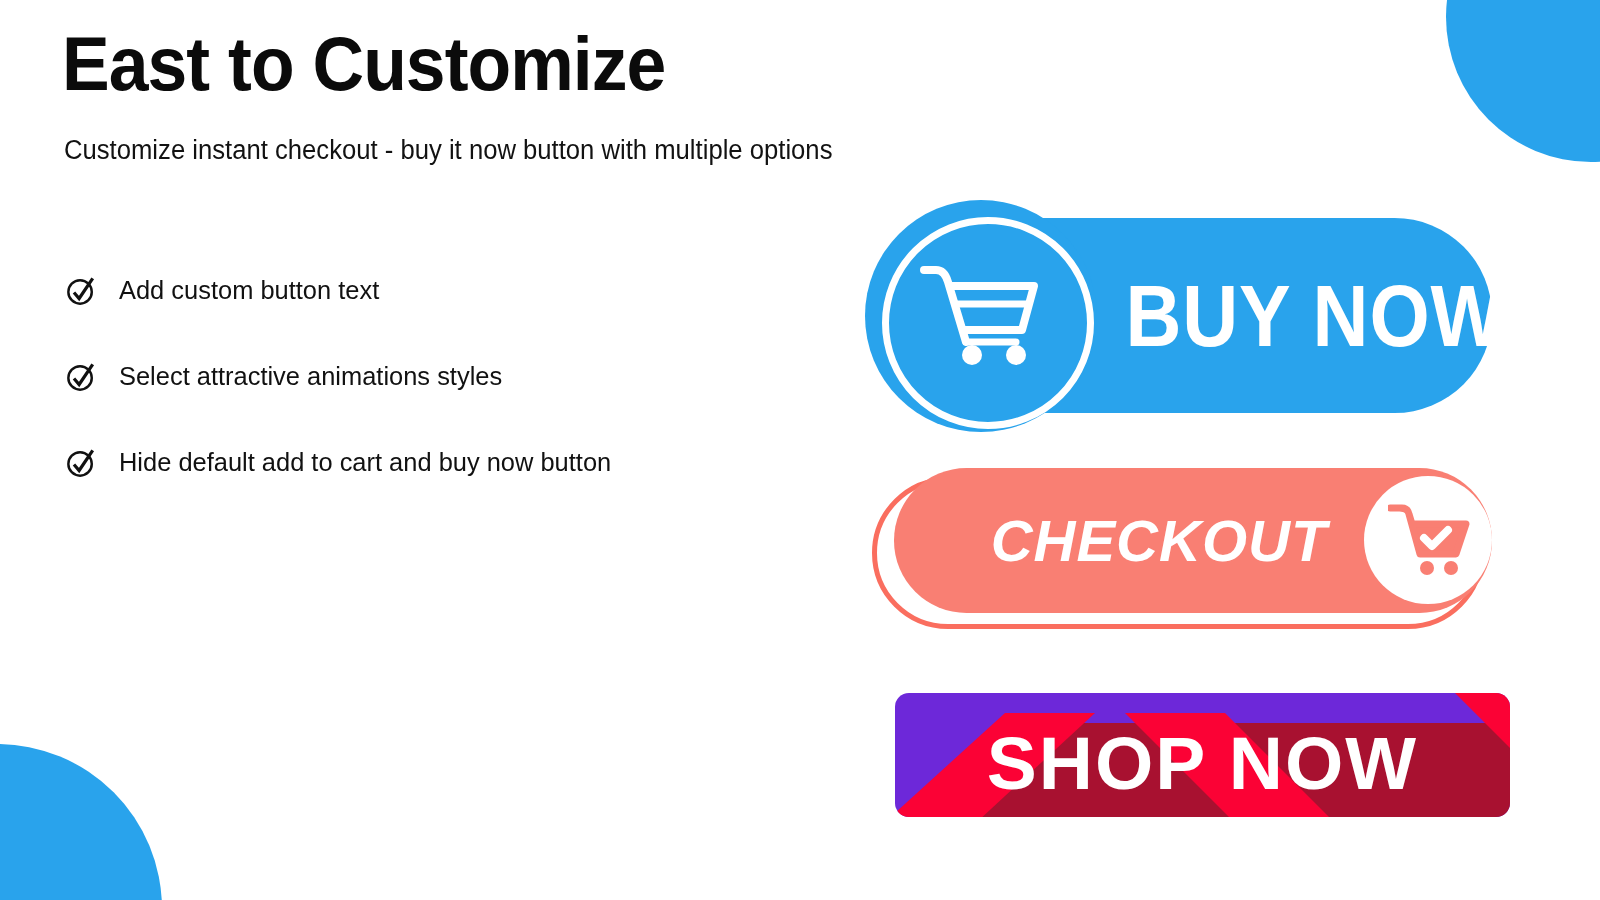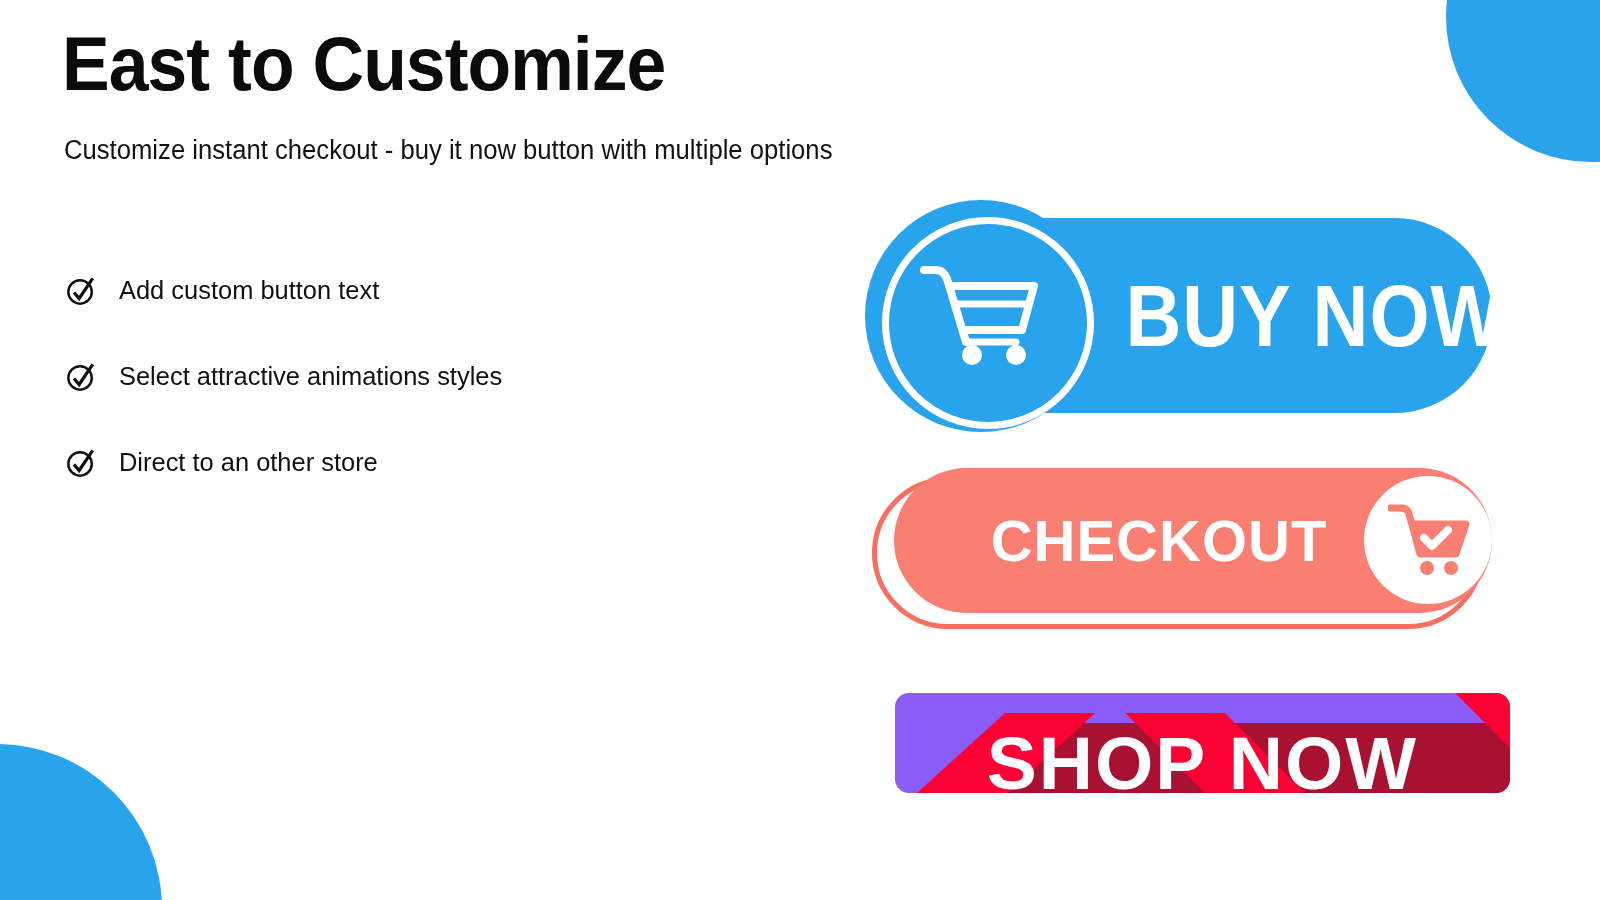--- a/index.html
+++ b/index.html
@@ -113,37 +113,38 @@
     background:#F97F73;
     border-radius:73px;
   }
   #checkout-label {
     position:absolute; left:80px; top:0;
     width:370px; height:145px;
     display:flex; align-items:center; justify-content:center;
     color:#ffffff; font-size:58px; font-weight:700;
     letter-spacing:1px;
     white-space:nowrap;
+    font-style:italic;
   }
   #checkout-circle {
     position:absolute; left:470px; top:8px;
     width:128px; height:128px;
     border-radius:50%;
     background:#ffffff;
   }
   #checkout-cart {
     position:absolute; left:24px; top:28px;
     width:82px; height:72px;
   }
 
   
   #shop-now-button {
     position:absolute; left:895px; top:693px;
-    width:615px; height:100px;
-    background:#8b5cf6;
+    width:615px; height:124px;
+    background:#6d28d9;
     border-radius:14px;
     overflow:hidden;
   }
   #shop-now-shadow {
     position:absolute; left:0; top:0;
     width:615px; height:140px;
     pointer-events:none;
   }
   #shop-now-label {
     position:absolute; left:0; top:0;
@@ -177,28 +178,28 @@
     </li>
 
     <li class="feature-item">
       <svg class="check-icon" viewBox="0 0 32 32">
         <circle cx="15" cy="17" r="12.5" fill="none" stroke="#111111" stroke-width="2.6"></circle>
         <path d="M8.5 17.5 L14 24 L28.5 2.5" fill="none" stroke="#111111" stroke-width="3.4" stroke-linecap="butt" stroke-linejoin="miter"></path>
       </svg>
       <span class="feature-label">Select attractive animations styles</span>
     </li>
 
-
     <li class="feature-item">
       <svg class="check-icon" viewBox="0 0 32 32">
         <circle cx="15" cy="17" r="12.5" fill="none" stroke="#111111" stroke-width="2.6"></circle>
         <path d="M8.5 17.5 L14 24 L28.5 2.5" fill="none" stroke="#111111" stroke-width="3.4" stroke-linecap="butt" stroke-linejoin="miter"></path>
       </svg>
-      <span class="feature-label">Direct to an other store</span>
+      <span class="feature-label">Hide default add to cart and buy now button</span>
     </li>
+
 
 
   </ul>
 
   <div id="buy-now-button">
     <div id="buy-now-circle">
       <svg id="buy-now-cart" viewBox="0 0 122 108">
         <path d="M4 8 H16 C22 8 26 13 28 20 L46 80" fill="none" stroke="#ffffff" stroke-width="8" stroke-linecap="round" stroke-linejoin="round"></path>
         <path d="M30 24 H114 L102 68 H44" fill="none" stroke="#ffffff" stroke-width="8" stroke-linecap="round" stroke-linejoin="round"></path>
         <line x1="34" y1="42" x2="110" y2="42" stroke="#ffffff" stroke-width="7"></line>

